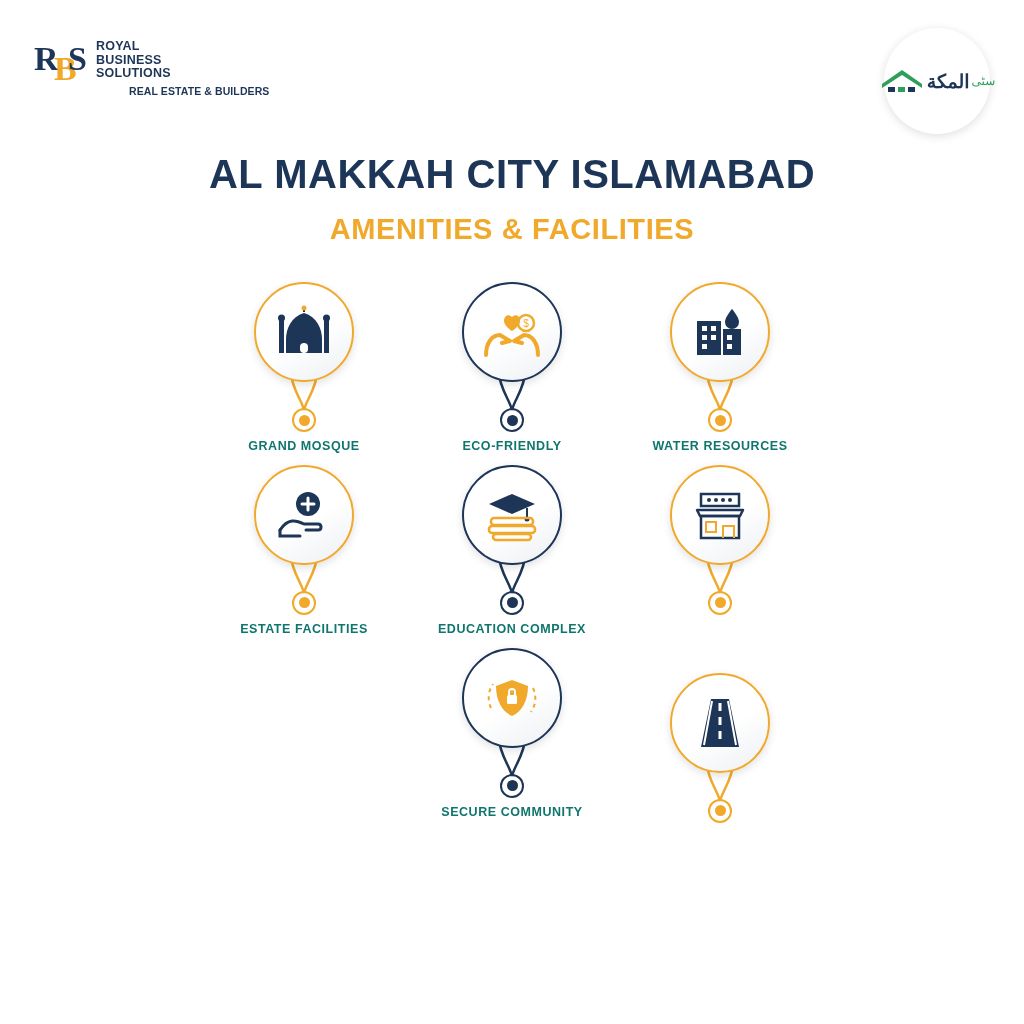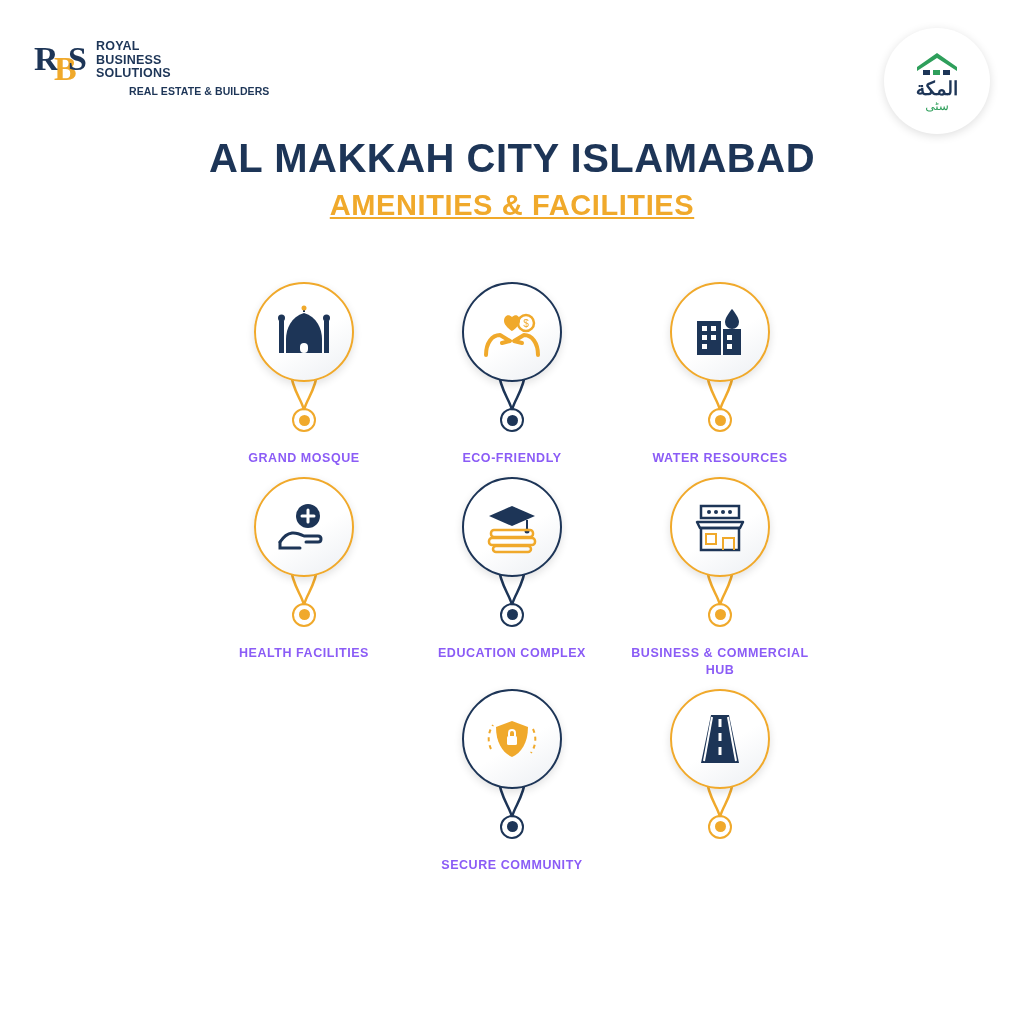--- a/index.html
+++ b/index.html
@@ -49,21 +49,21 @@
   }
 
   .logo-right {
     position: absolute;
     right: 34px; top: 28px;
     width: 106px; height: 106px;
     border-radius: 50%;
     background: #ffffff;
     box-shadow: 0 2px 10px rgba(0,0,0,0.13);
     display: flex;
-    flex-direction: column;
+    flex-direction: row;
     align-items: center;
     justify-content: center;
     gap: 2px;
   }
   .logo-right .arabic {
     font-size: 19px;
     color: #1d3557;
     font-weight: bold;
     line-height: 1;
     direction: rtl;
@@ -71,58 +71,57 @@
   .logo-right .arabic2 {
     font-size: 12px;
     color: #2e9f5b;
     line-height: 1;
     direction: rtl;
   }
 
   
   .title-block {
     position: absolute;
-    top: 136px; left: 0; right: 0;
+    top: 152px; left: 0; right: 0;
     text-align: center;
   }
   .main-title {
     font-size: 40px;
     font-weight: bold;
     color: #1d3557;
     letter-spacing: .5px;
     margin: 0;
   }
   .sub-title {
-    margin-top: 8px;
+    margin-top: 16px;
     font-size: 29px;
     font-weight: bold;
     color: #f0a92b;
     letter-spacing: .6px;
-    text-decoration: underline;
   }
 
   
   .grid {
     position: absolute;
     top: 282px;
     left: 96px;
     width: 832px;
   }
   .row {
     display: flex;
     justify-content: center;
   }
   .cell {
     width: 208px;
     display: flex;
     flex-direction: column;
     align-items: center;
   }
   .row2 { margin-top: 10px; }
-  .row3 { margin-top: 10px; }
+  .row3 { margin-top: 10px; align-items: flex-end; }
 
   .pin {
     position: relative;
     width: 102px;
     height: 148px;
     display: flex;
     flex-direction: column;
     align-items: center;
   }
   .bubble {
@@ -162,25 +161,25 @@
   .dot.navy { border-color: #1d3557; }
   .dot i {
     display: block;
     width: 11px; height: 11px;
     border-radius: 50%;
     background: #f0a92b;
   }
   .dot.navy i { background: #1d3557; }
 
   .caption {
-    margin-top: 20px;
+    margin-top: 8px;
     text-align: center;
     font-size: 12.5px;
     font-weight: bold;
-    color: #8b5cf6;
+    color: #0f766e;
     letter-spacing: .55px;
     line-height: 1.35;
     max-width: 200px;
   }
   svg { display: block; }
 </style>
 </head>
 <body>
 
 <div class="page">
@@ -319,21 +318,21 @@
               </svg>
             </span>
           </div>
           <svg class="tail" viewBox="0 0 34 46">
             <path d="M3 4 C6 26 14 32 17 44 C20 32 28 26 31 4" fill="none" stroke="#f0a92b" stroke-width="2.5"></path>
           </svg>
           <div class="dot">
               <i></i>
             </div>
         </div>
-        <div class="caption">HEALTH FACILITIES</div>
+        <div class="caption">ESTATE FACILITIES</div>
       </div>
 
       <div class="cell">
         <div class="pin">
           <div class="bubble navy">
             <span>
               <svg width="62" height="54" viewBox="0 0 62 54">
                 <path d="M31 6 L54 16 L31 26 L8 16 Z" fill="#1d3557"></path>
                 <path d="M46 20 v9" stroke="#1d3557" stroke-width="2"></path>
                 <circle cx="46" cy="31" r="2.5" fill="#1d3557"></circle>
@@ -370,21 +369,20 @@
               </svg>
             </span>
           </div>
           <svg class="tail" viewBox="0 0 34 46">
             <path d="M3 4 C6 26 14 32 17 44 C20 32 28 26 31 4" fill="none" stroke="#f0a92b" stroke-width="2.5"></path>
           </svg>
           <div class="dot">
               <i></i>
             </div>
         </div>
-        <div class="caption">BUSINESS &amp; COMMERCIAL HUB</div>
       </div>
 
     </div>
 
     <div class="row row3">
 
       <div class="cell" style="margin-left:208px;">
         <div class="pin">
           <div class="bubble navy">
             <span>

